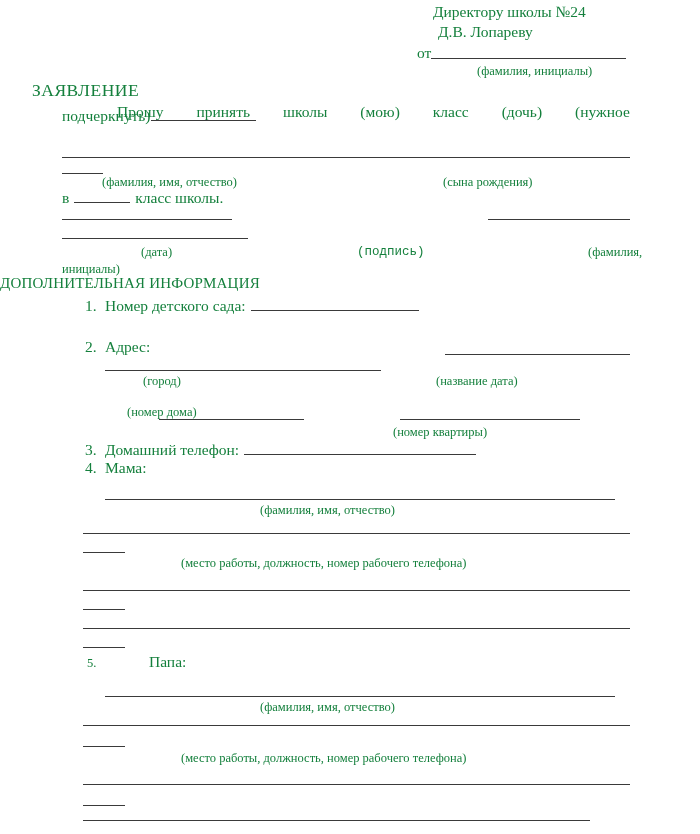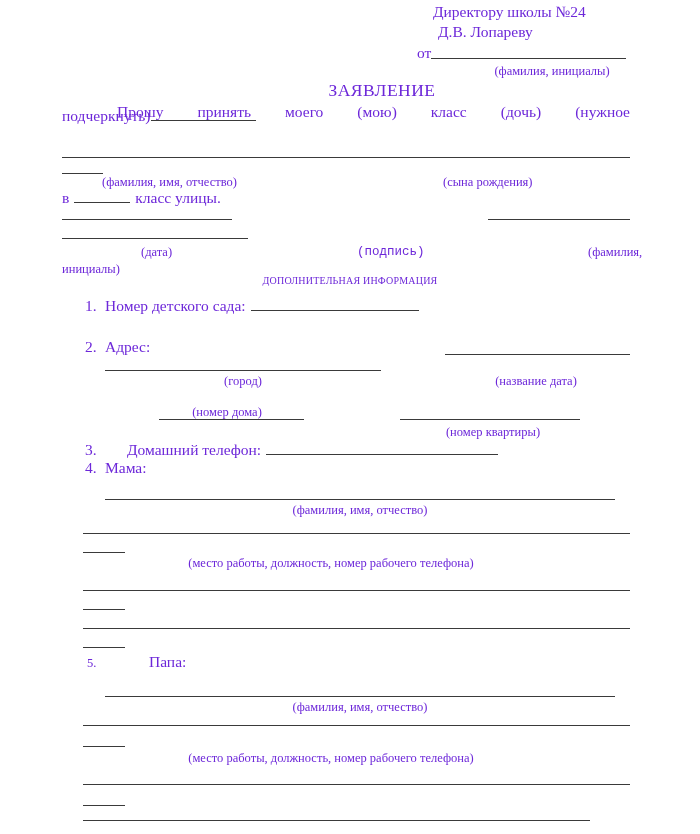--- a/index.html
+++ b/index.html
@@ -1,31 +1,31 @@
 <!DOCTYPE html>
 <html><head>
 <meta charset="utf-8">
 <style>
   html,body{margin:0;padding:0;background:#ffffff;}
   .page{
     position:relative;
     width:700px;height:834px;
     background:#ffffff;
     font-family:"Liberation Serif", serif;
-    color:#6d28d9;
+    color:#15803d;
     overflow:hidden;
   }
   .abs{position:absolute;white-space:nowrap;line-height:1.18;}
   .body{font-size:15.5px;}
   .cap{font-size:12.5px;}
-  .ctr{text-align:center;}
+  .ctr{}
   .ln{position:absolute;height:0;border-top:1.2px solid #3a3a3a;}
   .uline{display:inline-block;height:13px;border-bottom:1.2px solid #3a3a3a;vertical-align:baseline;}
   .title{font-size:17.5px;letter-spacing:.5px;}
-  .heading{font-size:10px;letter-spacing:.2px;}
+  .heading{font-size:15px;letter-spacing:.2px;}
   .jrow{display:flex;justify-content:space-between;}
   .fromrow{display:flex;}
   .fromrow .fl{flex:1;border-bottom:1.2px solid #3a3a3a;margin-bottom:3px;}
   .num{font-size:15.5px;}
   .num-sm{font-size:12.5px;}
 </style>
 </head>
 <body>
 
 <div class="page">
@@ -36,37 +36,37 @@
     <span>от</span>
     <span class="fl"></span>
   </div>
   <div class="abs cap ctr" style="left:477px;top:64px;width:150px;">(фамилия, инициалы)</div>
 
   <div class="abs title ctr" style="left:0;top:80px;width:700px;padding-left:32px;">ЗАЯВЛЕНИЕ</div>
 
   <div class="abs body jrow" style="left:117px;top:103px;width:513px;">
     <span>Прошу</span>
     <span>принять</span>
-    <span>моего</span>
+    <span>школы</span>
     <span>(мою)</span>
     <span>класс</span>
     <span>(дочь)</span>
     <span>(нужное</span>
   </div>
   <div class="abs body" style="left:62px;top:107px;">
     <span>подчеркнуть)</span><span class="uline" style="width:105px;"></span>
   </div>
 
   <div class="ln" style="left:62px;top:157px;width:568px;"></div>
   <div class="ln" style="left:62px;top:173px;width:41px;"></div>
   <div class="abs cap" style="left:102px;top:175px;">(фамилия, имя, отчество)</div>
   <div class="abs cap" style="left:443px;top:175px;">(сына рождения)</div>
 
   <div class="abs body" style="left:62px;top:189px;">
-    <span>в</span><span class="uline" style="width:56px;margin:0 5px;"></span><span>класс улицы.</span>
+    <span>в</span><span class="uline" style="width:56px;margin:0 5px;"></span><span>класс школы.</span>
   </div>
 
   <div class="ln" style="left:62px;top:219px;width:170px;"></div>
   <div class="ln" style="left:488px;top:219px;width:142px;"></div>
   <div class="ln" style="left:62px;top:238px;width:186px;"></div>
   <div class="abs cap" style="left:141px;top:245px;">(дата)</div>
   <div class="abs cap" style="left:357px;top:245px;font-family:Liberation Mono, monospace;">(подпись)</div>
   <div class="abs cap" style="left:588px;top:245px;">(фамилия,</div>
   <div class="abs cap" style="left:62px;top:262px;">инициалы)</div>
 
@@ -82,21 +82,21 @@
   <div class="ln" style="left:445px;top:354px;width:185px;"></div>
   <div class="ln" style="left:105px;top:370px;width:276px;"></div>
   <div class="abs cap ctr" style="left:143px;top:374px;width:200px;">(город)</div>
   <div class="abs cap ctr" style="left:436px;top:374px;width:200px;">(название дата)</div>
   <div class="ln" style="left:159px;top:419px;width:145px;"></div>
   <div class="ln" style="left:400px;top:419px;width:180px;"></div>
   <div class="abs cap ctr" style="left:127px;top:405px;width:200px;">(номер дома)</div>
   <div class="abs cap ctr" style="left:393px;top:425px;width:200px;">(номер квартиры)</div>
 
   <div class="abs num" style="left:85px;top:441px;">3.</div>
-  <div class="abs body" style="left:105px;top:441px;margin-left:22px;">
+  <div class="abs body" style="left:105px;top:441px;">
     <span>Домашний телефон:</span><span class="uline" style="width:232px;margin-left:5px;"></span>
   </div>
 
   <div class="abs num" style="left:85px;top:459px;">4.</div>
   <div class="abs body" style="left:105px;top:459px;">Мама:</div>
   <div class="ln" style="left:105px;top:499px;width:510px;"></div>
   <div class="abs cap ctr" style="left:260px;top:503px;width:200px;">(фамилия, имя, отчество)</div>
   <div class="ln" style="left:83px;top:533px;width:547px;"></div>
   <div class="ln" style="left:83px;top:552px;width:42px;"></div>
   <div class="abs cap ctr" style="left:181px;top:556px;width:300px;">(место работы, должность, номер рабочего телефона)</div>

